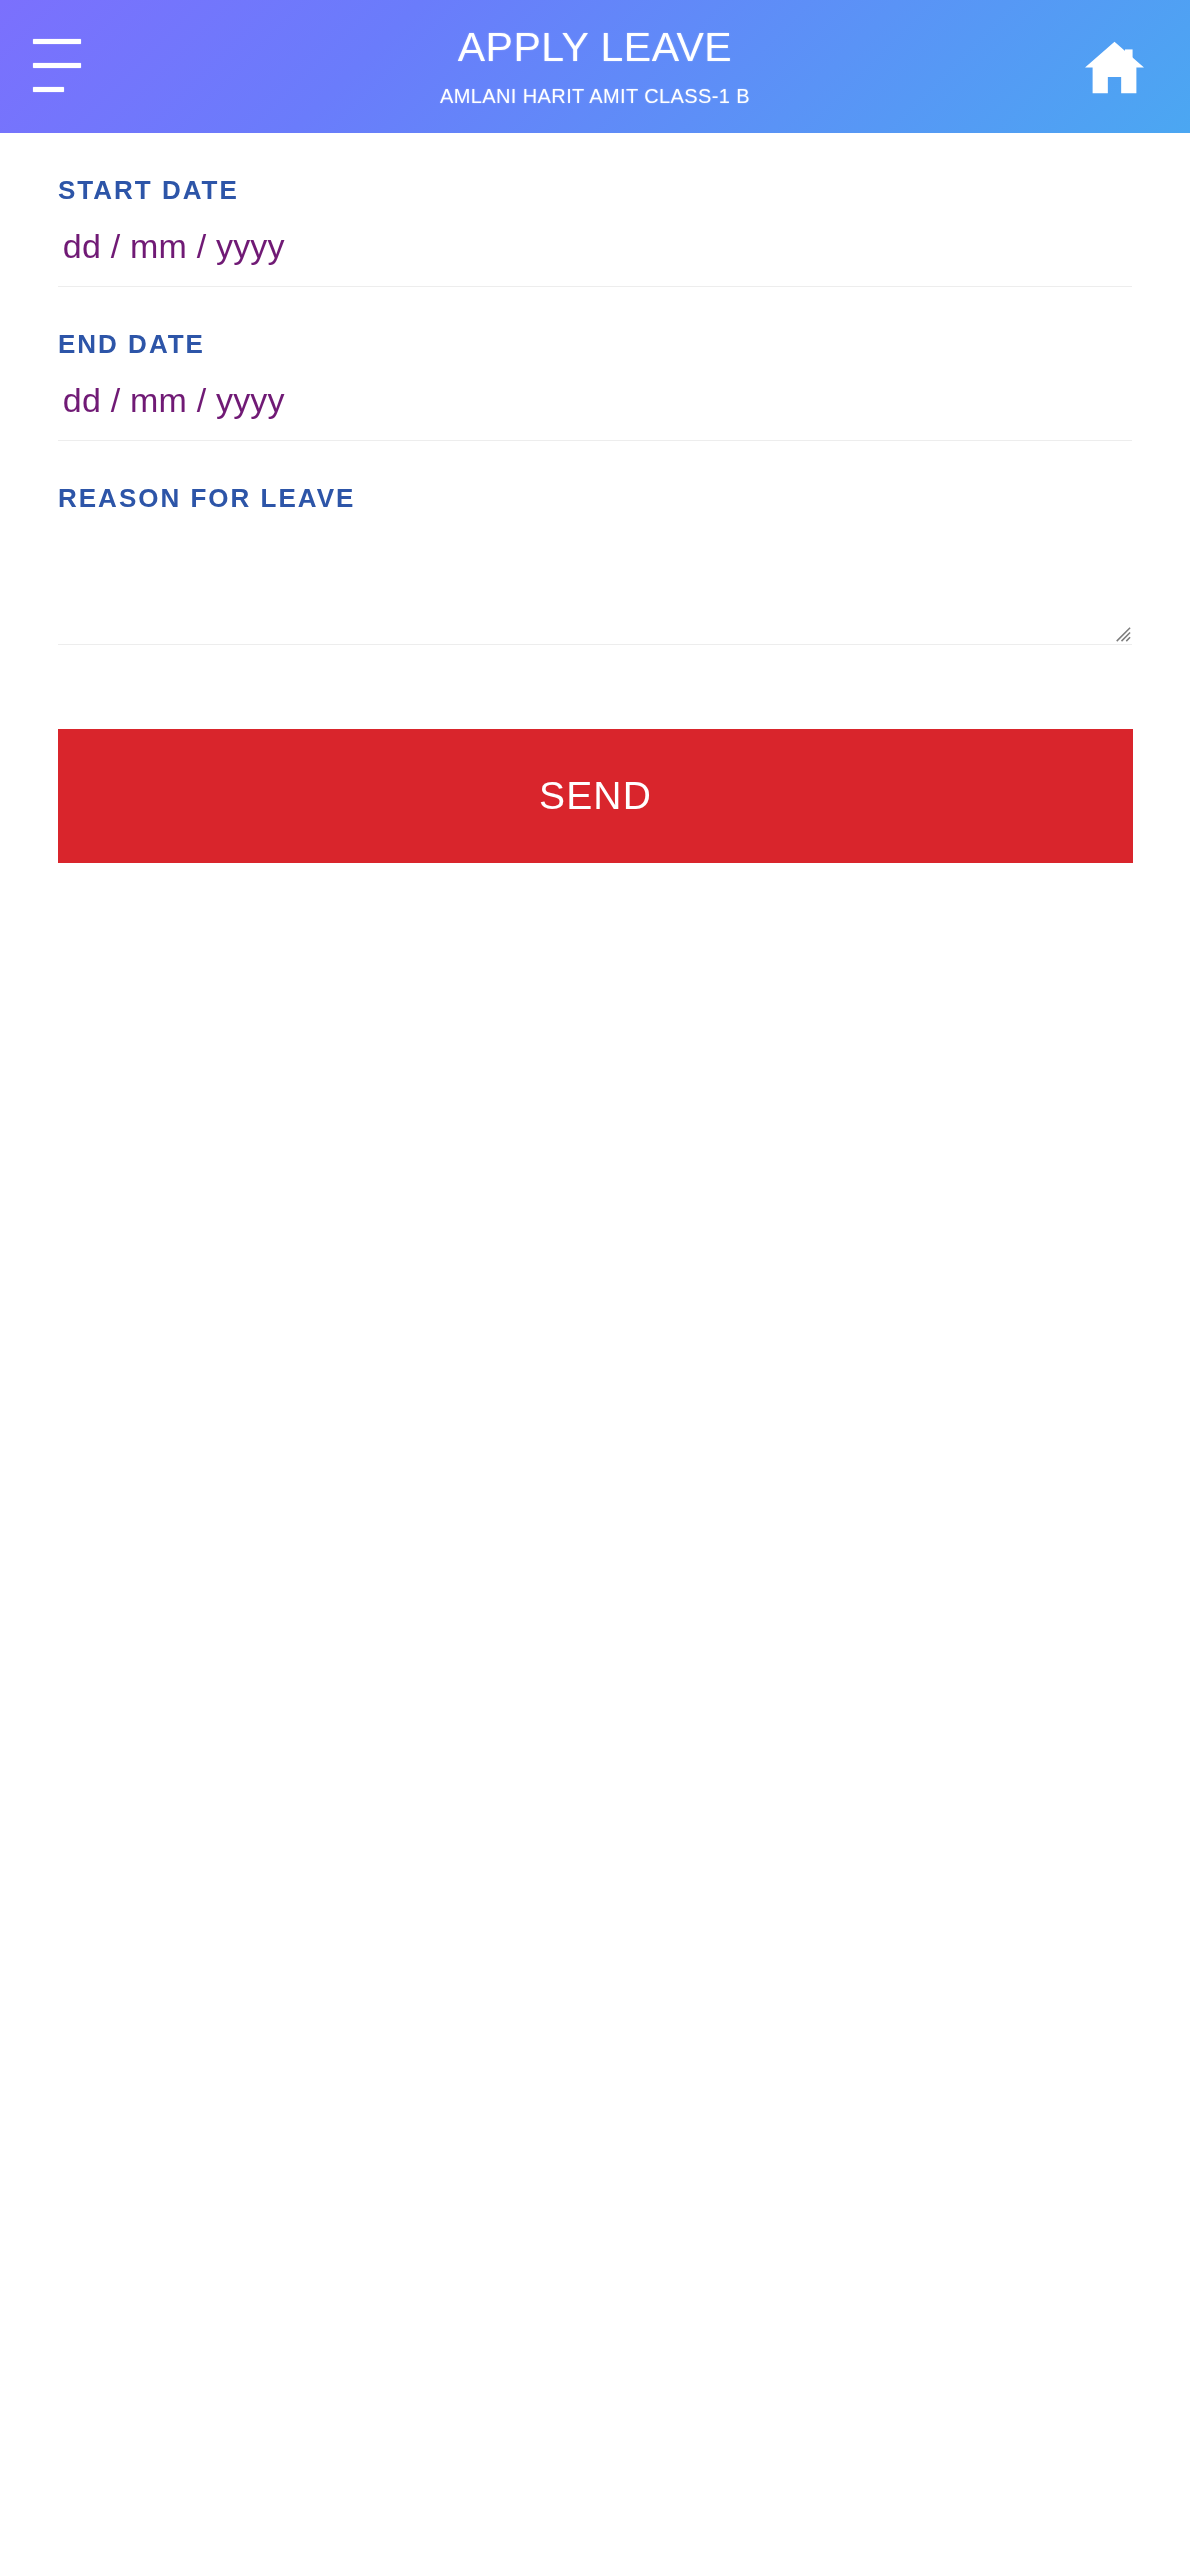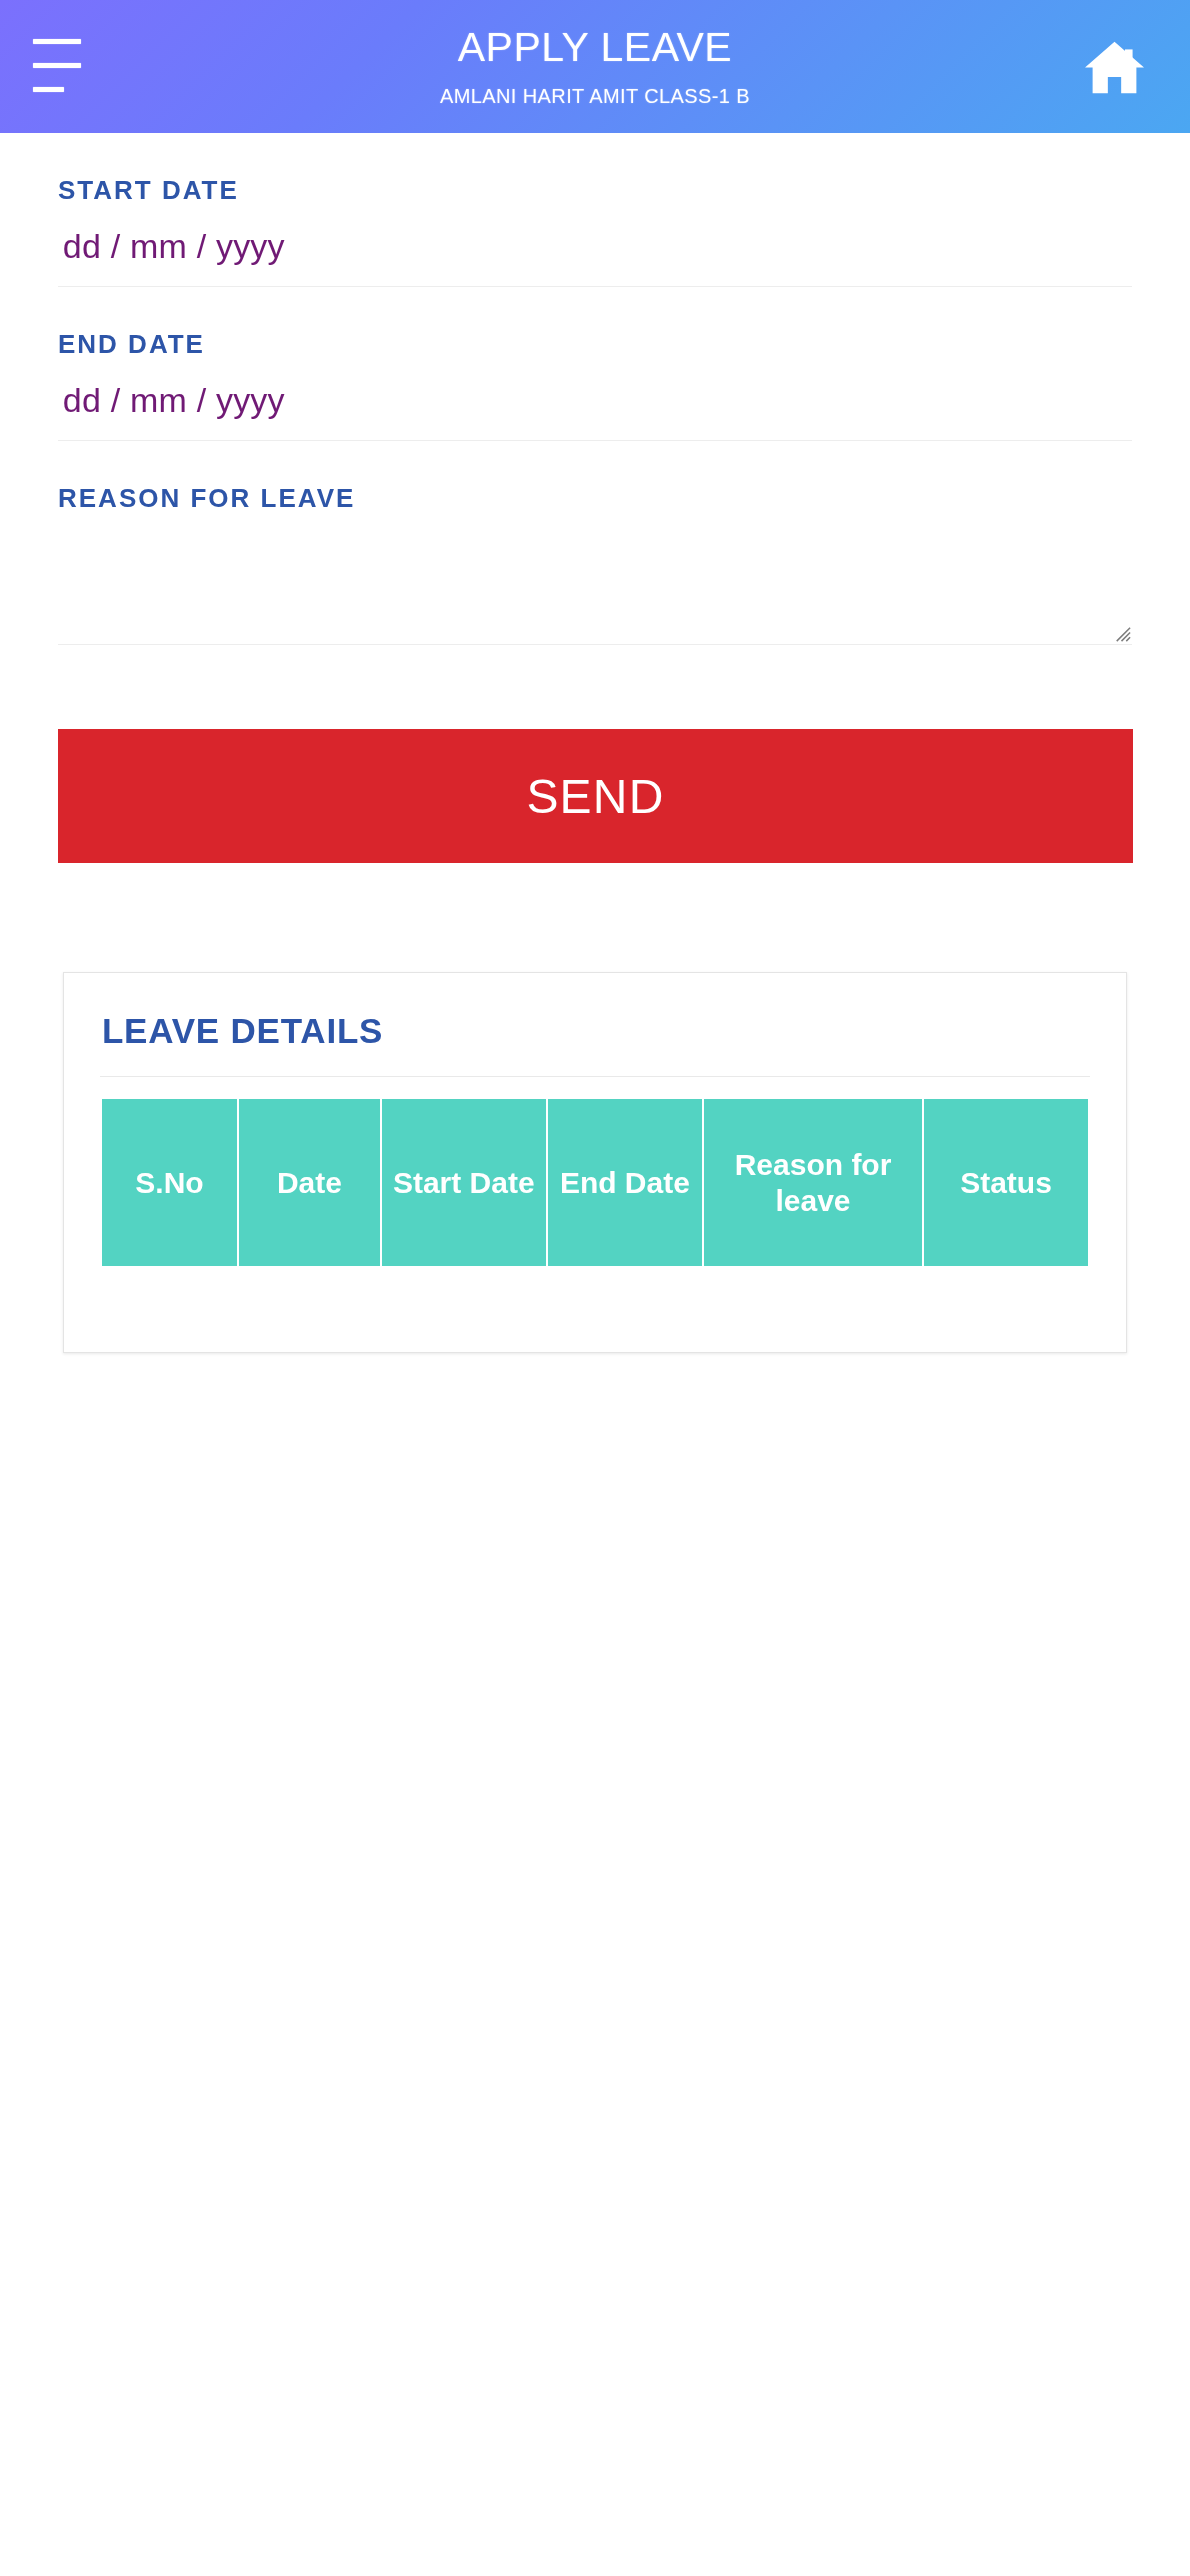--- a/index.html
+++ b/index.html
@@ -154,21 +154,21 @@
   
   .send-button {
     display: block;
     width: 1075px;
     height: 134px;
     margin: 84px auto 0 auto;
     background: #d9252c;
     color: #ffffff;
     border: 0;
     font-family: "Liberation Sans", sans-serif;
-    font-size: 48px;
+    font-size: 39px;
     letter-spacing: 1.2px;
     cursor: pointer;
   }
 
   
   .card {
     width: 1064px;
     margin: 109px auto 0 auto;
     background: #ffffff;
     border: 1px solid #e4e4e4;
@@ -262,34 +262,15 @@
       <span class="resize-grip">
         <svg width="21" height="21" viewBox="0 0 22 22" aria-hidden="true">
           <path d="M20 6 L6 20 M20 11 L11 20 M20 16 L16 20" stroke="#7d7d7d" stroke-width="1.6" fill="none"></path>
         </svg>
       </span>
     </div>
 
     <button class="send-button">SEND</button>
   </div>
 
-  <div class="card">
-    <div class="card-title">LEAVE DETAILS</div>
-    <div class="card-divider"></div>
-
-    <table class="leave-table">
-      <thead>
-        <tr>
-          <th class="col-sno">S.No</th>
-          <th class="col-date">Date</th>
-          <th class="col-start">Start Date</th>
-          <th class="col-end">End Date</th>
-          <th class="col-reason">Reason for leave</th>
-          <th class="col-status">Status</th>
-        </tr>
-      </thead>
-      <tbody></tbody>
-    </table>
-    <div class="table-body-space"></div>
-  </div>
 
 </div>
 
 
 </body></html>

